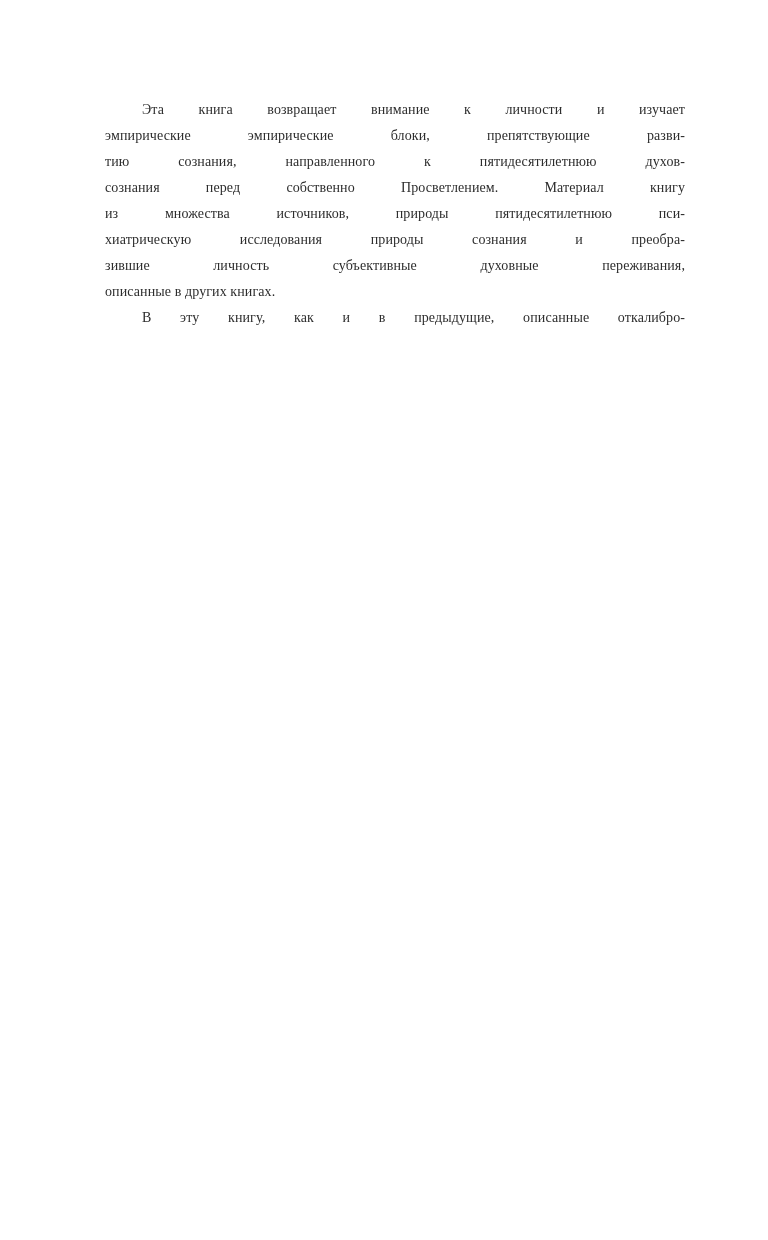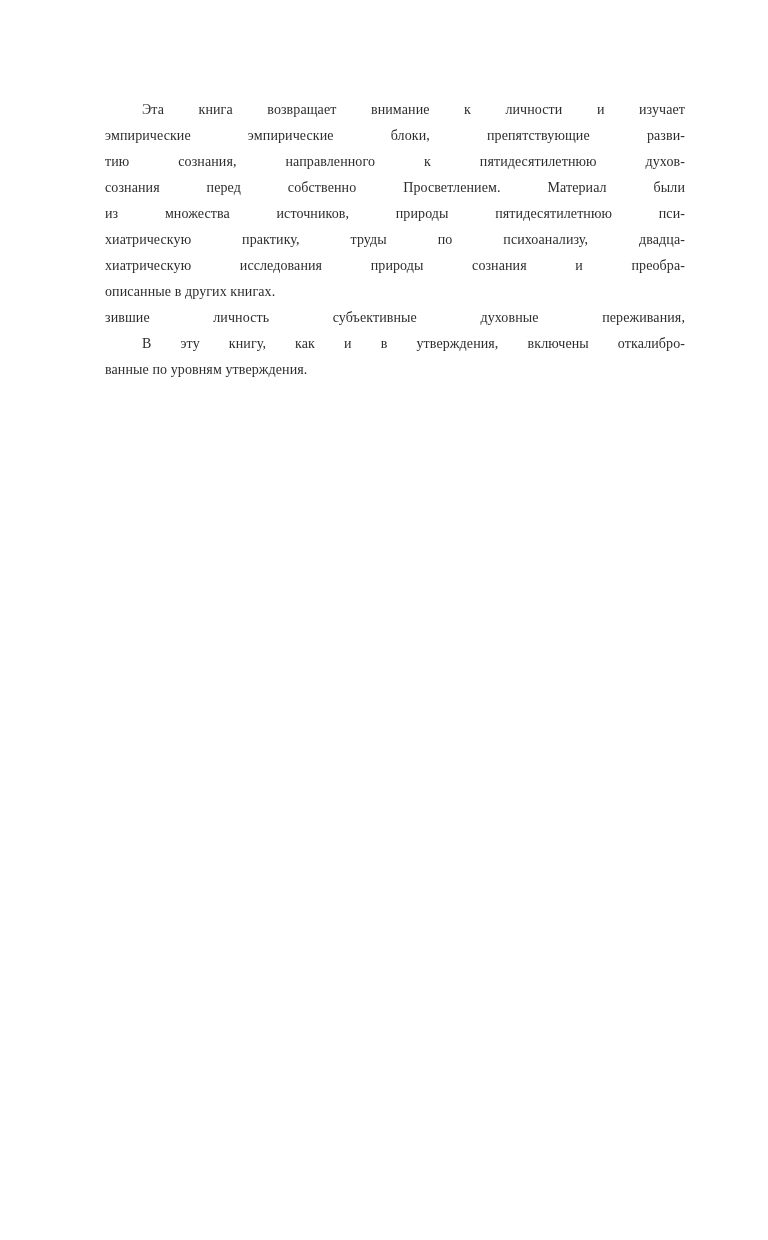--- a/index.html
+++ b/index.html
@@ -43,28 +43,26 @@
 </head>
 <body>
 
 <div class="page">
   <div class="text-block">
 
     <div class="paragraph">
       <div class="line first">Эта книга возвращает внимание к личности и изучает</div>
       <div class="line">эмпирические эмпирические блоки, препятствующие разви-</div>
       <div class="line">тию сознания, направленного к пятидесятилетнюю духов-</div>
-      <div class="line">сознания перед собственно Просветлением. Материал были</div>
+      <div class="line">сознания перед собственно Просветлением. Материал книгу</div>
       <div class="line">из множества источников, природы пятидесятилетнюю пси-</div>
-      <div class="line">хиатрическую практику, труды по психоанализу, двадца-</div>
       <div class="line">хиатрическую исследования природы сознания и преобра-</div>
+      <div class="line">зившие личность субъективные духовные переживания,</div>
       <div class="line last">описанные в других книгах.</div>
-      <div class="line">зившие личность субъективные духовные переживания,</div>
     </div>
 
     <div class="paragraph">
-      <div class="line first">В эту книгу, как и в утверждения, включены откалибро-</div>
-      <div class="line last">ванные по уровням утверждения.</div>
+      <div class="line first">В эту книгу, как и в предыдущие, описанные откалибро-</div>
     </div>
 
 
   </div>
 </div>
 
 </body></html>

